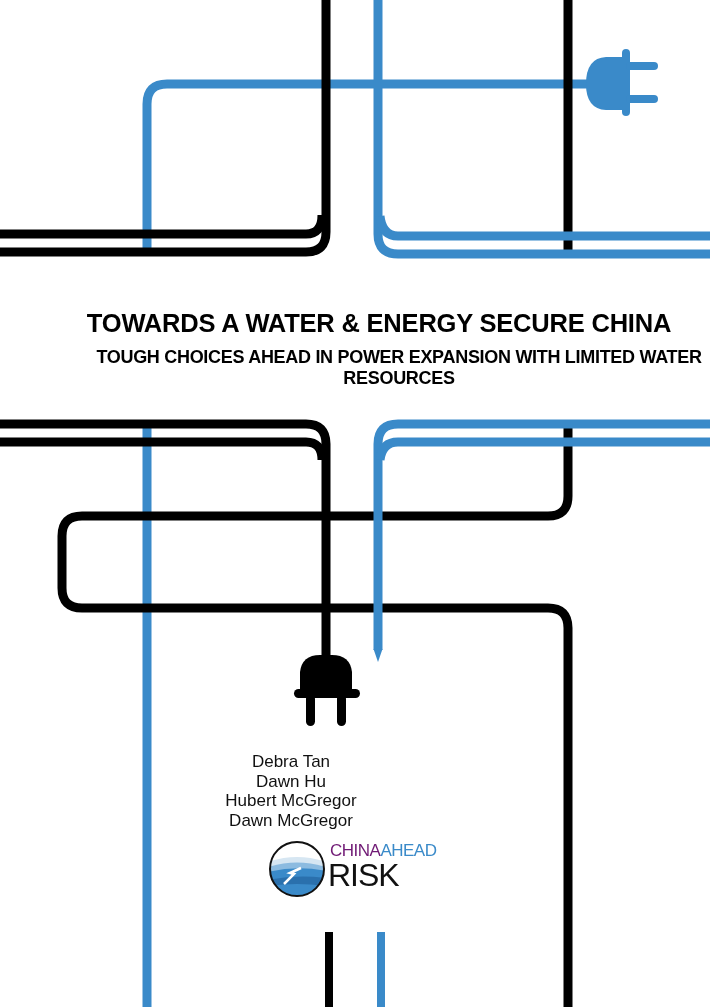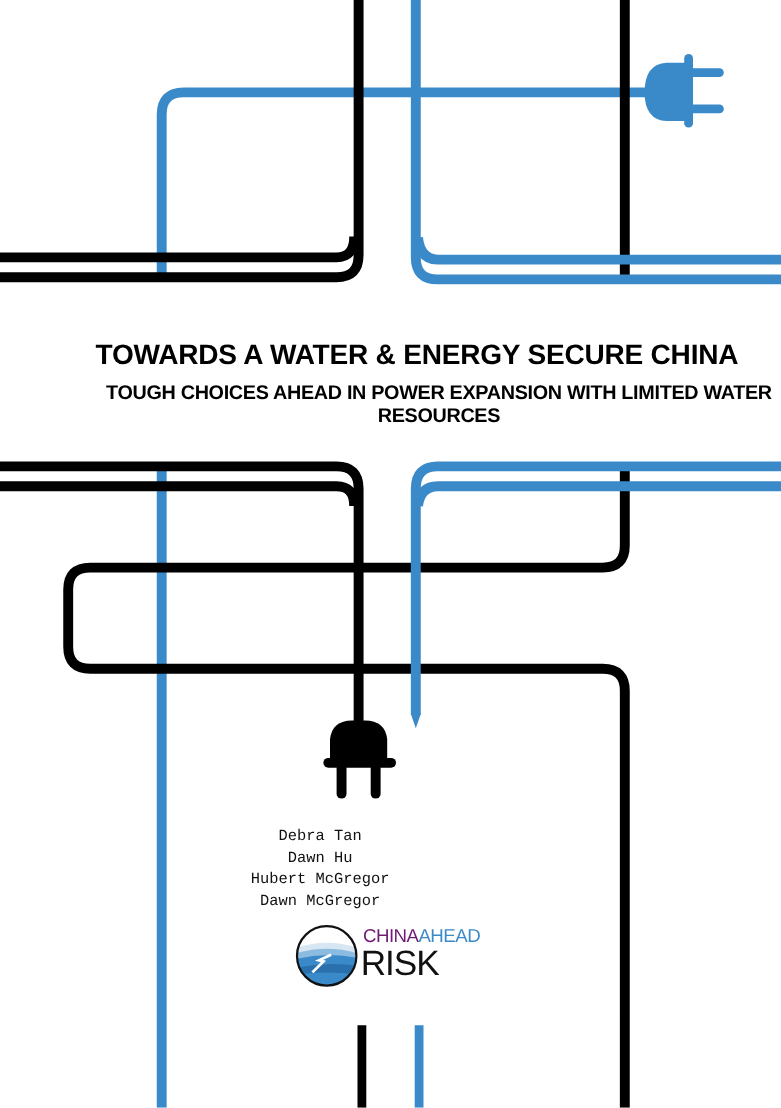--- a/index.html
+++ b/index.html
@@ -1,20 +1,20 @@
 <!DOCTYPE html>
 <html><head>
 <meta charset="utf-8">
 <style>
   html, body { margin:0; padding:0; background:#ffffff; }
   body { width:710px; height:1007px; position:relative; overflow:hidden; font-family:"Liberation Sans", sans-serif; }
   #art { position:absolute; left:0; top:0; }
   .title { position:absolute; left:0; width:710px; text-align:center; top:309px; font-weight:bold; font-size:25.5px; color:#000; letter-spacing:-0.2px;padding-left:24px; }
   .subtitle { position:absolute; left:0; width:710px; text-align:center; top:347px; font-weight:bold; font-size:18px; color:#000; letter-spacing:-0.3px;padding-left:44px; }
-  .authors { position:absolute; left:0; width:582px; top:752px; text-align:center; font-size:14px; color:#111; line-height:19.5px;font-family:Liberation Mono, monospace; }
+  .authors { position:absolute; left:0; width:582px; top:752px; text-align:center; font-size:17px; color:#111; line-height:19.5px; }
   .authors div { margin:0; }
   .logo { position:absolute; left:268px; top:840px; width:180px; height:58px; }
   .logo-text-top { position:absolute; left:62px; top:2px; font-size:17px; letter-spacing:-0.5px; line-height:17px; }
   .logo-text-top .a { color:#701a75; }
   .logo-text-top .b { color:#3a8ac9; }
   .logo-text-main { position:absolute; left:60px; top:12px; font-size:32px; line-height:46px; color:#111; letter-spacing:-1px;text-align:center; }
 </style>
 </head>
 <body>
 

